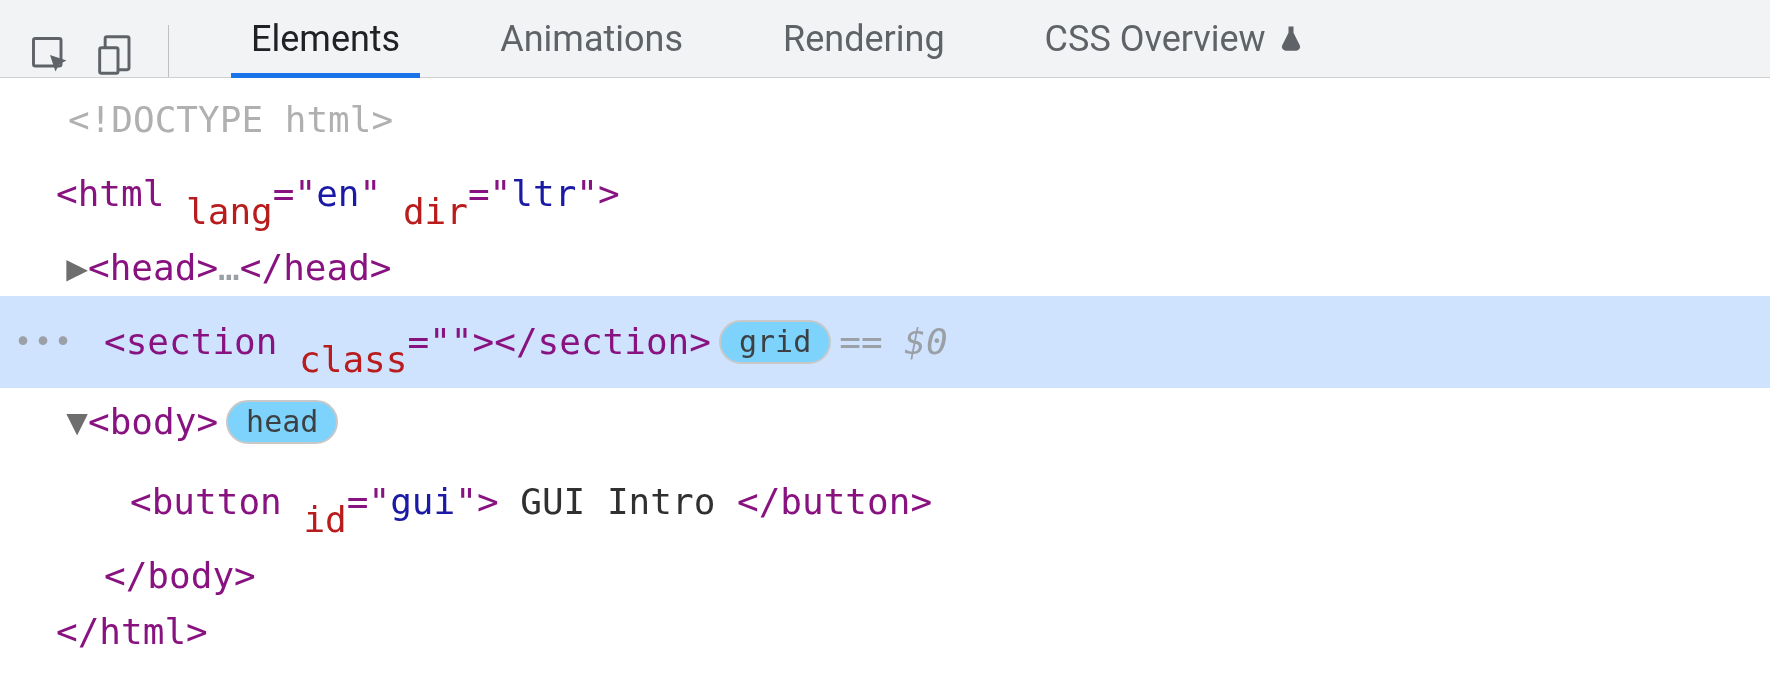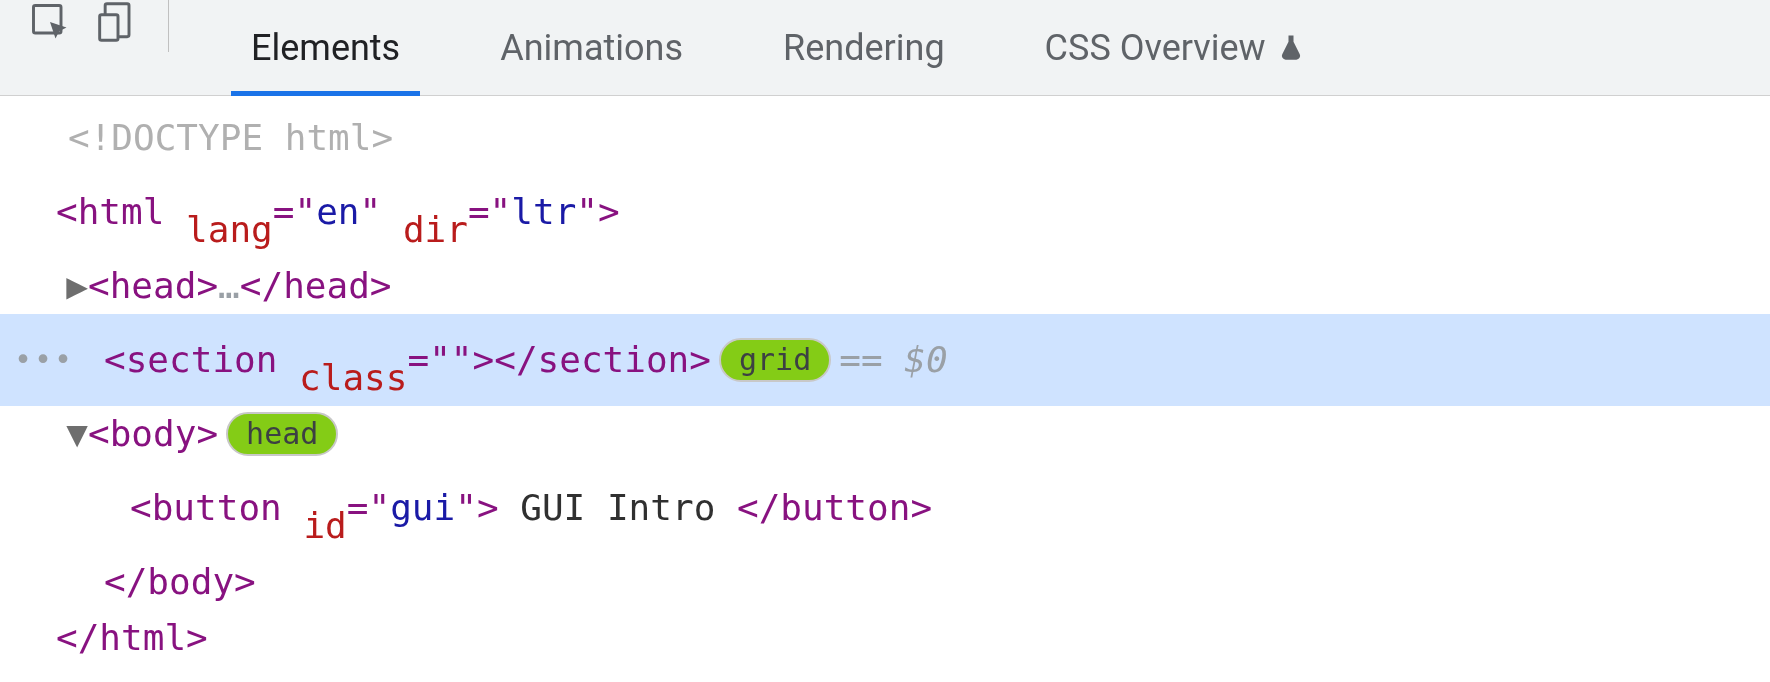--- a/index.html
+++ b/index.html
@@ -5,22 +5,22 @@
   * { box-sizing: border-box; }
   html, body {
     margin: 0; padding: 0;
     font-family: -apple-system, BlinkMacSystemFont, "Segoe UI", Roboto, sans-serif;
     background: #ffffff;
     width: 1770px;
   }
   
   .toolbar {
     display: flex;
-    align-items: flex-start;
-    height: 96px;
+    align-items: flex-end;
+    height: 78px;
     background: #f1f3f4;
     border-bottom: 1px solid #d0d0d0;
     padding-left: 28px;
     gap: 24px;
   }
   .tb-icon {
     color: #5f6368;
     display: flex;
     align-items: center;
     justify-content: center;
@@ -105,26 +105,26 @@
   .c-str     { color: #1a1aa6; text-align: center; }
   .c-text    { color: #303030; }
   .c-ellipsis{ color: #9aa0a6; }
   .c-ref     { color: #9aa0a6; font-style: italic; }
   .pill {
     display: inline-flex;
     align-items: center;
     font-family: ui-monospace, "SF Mono", Menlo, Consolas, monospace;
     font-size: 30px;
     color: #3c4043;
-    background: #84cc16;
+    background: #7dd3fc;
     border: 2px solid #c8c8c8;
     border-radius: 24px;
     padding: 0 18px;
     height: 44px;
-    margin: 0 8px;
+    margin: 12px 8px;
   }
 </style>
 </head>
 <body>
 
 <div class="toolbar">
   <div class="tb-icon">
     <svg width="44" height="44" viewBox="0 0 24 24" fill="none" stroke="currentColor" stroke-width="1.6">
       <rect x="3" y="3" width="15" height="15" rx="1"></rect>
       <path d="M12 12 L21 15 L17 17 L15 21 Z" fill="currentColor" stroke="none"></path>

